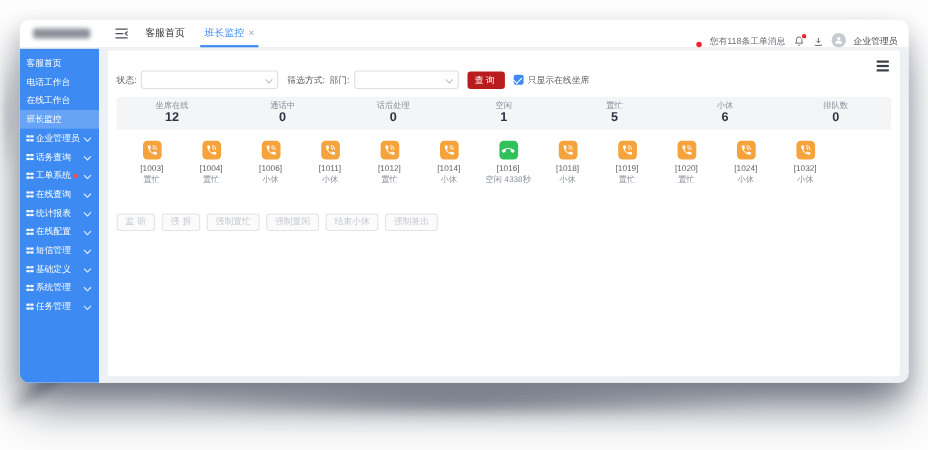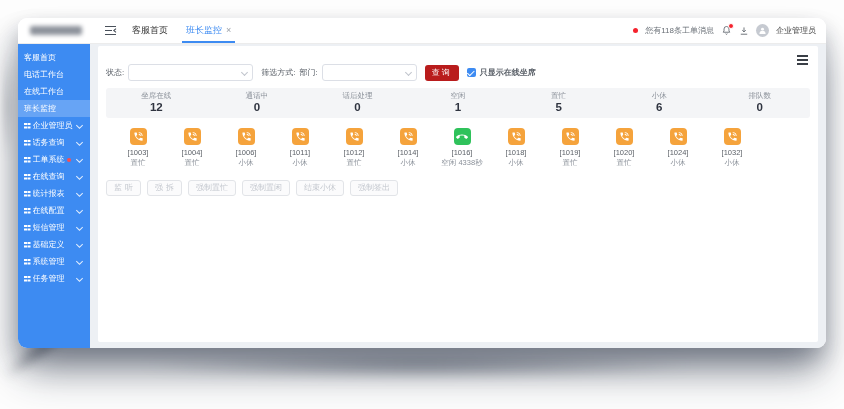--- a/index.html
+++ b/index.html
@@ -17,21 +17,21 @@
           box-shadow:0 28px 42px -6px rgba(25,35,55,.45),0 10px 20px rgba(25,35,55,.20),-8px 18px 30px rgba(25,35,55,.14);}
   
   .topbar{height:25px;display:flex;align-items:center;padding-left:12px;border-bottom:1px solid #ececec;position:relative;background:#fff;}
   .logo-blur{width:52px;height:9px;border-radius:2px;background:#8d929b;filter:blur(2px);flex:0 0 auto;}
   .collapse-ic{margin-left:22px;flex:0 0 auto;display:flex;align-items:center;}
   .window-tabs{display:flex;align-items:stretch;height:100%;margin-left:14px;gap:16px;}
   .wtab{display:flex;align-items:center;font-size:9px;color:#333;position:relative;padding:0 1px;white-space:nowrap;}
   .wtab.active{color:#3d8bf2;}
   .wtab.active::after{content:"";position:absolute;left:-3px;right:-3px;bottom:0;height:2px;background:#3d8bf2;}
   .wtab .close{margin-left:4px;color:#9aa0a8;font-size:9px;line-height:1;}
-  .topbar-right{position:absolute;right:10px;top:0;height:100%;display:flex;align-items:center;gap:7px;}
+  .topbar-right{position:absolute;right:10px;top:0;height:100%;display:flex;align-items:flex-end;gap:7px;}
   .notif-dot{width:5px;height:5px;border-radius:50%;background:#f5222d;}
   .msg-text{font-size:8px;color:#6a7077;white-space:nowrap;}
   .icon-wrap{position:relative;display:flex;align-items:center;}
   .bell-badge{position:absolute;top:-2px;right:-2px;width:4px;height:4px;border-radius:50%;background:#f5222d;border:1px solid #fff;}
   .avatar{width:13px;height:13px;border-radius:50%;background:#c6cad1;display:flex;align-items:center;justify-content:center;overflow:hidden;}
   .user-name{font-size:8px;color:#444;white-space:nowrap;}
   
   .body-row{display:flex;height:304px;}
   .sidebar{width:72px;background:#3d8bf2;padding-top:5px;flex:0 0 auto;}
   .side-item{height:17px;display:flex;align-items:center;color:#fff;font-size:8px;padding:0 5px 0 6px;white-space:nowrap;cursor:default;}
@@ -49,37 +49,37 @@
   
   .panel{flex:1;margin:2px 8px 6px 8px;background:#fff;border-radius:2px;padding:18px 8px;position:relative;}
   .filter-row{display:flex;align-items:center;font-size:8px;color:#5a6068;}
   .f-label{margin-right:4px;white-space:nowrap;}
   .select{height:15px;border:1px solid #dcdfe6;border-radius:3px;background:#fff;display:flex;align-items:center;padding:0 14px 0 5px;position:relative;color:#333;margin-right:8px;}
   .select .chev{position:absolute;right:5px;top:5px;width:4px;height:4px;border-right:1px solid #c0c4cc;border-bottom:1px solid #c0c4cc;transform:rotate(45deg);}
   .sel-status{width:104px;}.sel-method{width:66px;}.sel-dept{width:74px;}
   .search-btn{height:16px;padding:0 7px;background:#b91c1c;color:#fff;border:none;border-radius:3px;font-size:8px;letter-spacing:2px;margin-right:8px;line-height:16px;text-align:center;}
   .checkbox{width:9px;height:9px;border-radius:2px;background:#3d8bf2;position:relative;margin-right:4px;flex:0 0 auto;}
   .checkbox::after{content:"";position:absolute;left:2.5px;top:0.5px;width:3px;height:5.5px;border-right:1.2px solid #fff;border-bottom:1.2px solid #fff;transform:rotate(45deg);}
-  .cb-label{color:#5a6068;font-weight:bold;}
+  .cb-label{color:#5a6068;}
   .list-ic{position:absolute;right:10px;top:9px;width:11px;height:2px;background:#3a3f46;box-shadow:0 4px 0 #3a3f46,0 8px 0 #3a3f46;}
   
   .stats-bar{margin-top:7px;background:#f4f5f7;border-radius:3px;display:flex;padding:3px 0 4px 0;}
   .stat{flex:1;text-align:center;}
   .stat-label{font-size:7.5px;color:#8a9099;line-height:9px;}
   .stat-value{font-size:11.5px;font-weight:bold;color:#2f3440;line-height:13px;margin-top:1px;}
   
   .cards-row{margin-top:10px;display:flex;padding-left:5px;}
   .agent-card{width:54px;text-align:center;flex:0 0 auto;}
   .agent-icon{width:17px;height:17px;border-radius:4px;margin:0 auto;display:flex;align-items:center;justify-content:center;}
   .agent-icon.busy{background:#f5a33c;}
   .agent-icon.idle{background:#2fc25b;}
   .agent-id{font-size:7.5px;color:#5a5f66;margin-top:3px;white-space:nowrap;}
   .agent-status{font-size:7.5px;color:#8a9099;margin-top:1px;white-space:nowrap;}
   
-  .actions-row{margin-top:12px;display:flex;gap:6px;}
+  .actions-row{margin-top:26px;display:flex;gap:6px;}
   .action-btn{border:1px solid #e2e4e8;background:#fbfbfc;color:#c3c7ce;font-size:8px;border-radius:3px;padding:2.5px 7px;line-height:1.1;white-space:nowrap;}
   .action-btn.sp{letter-spacing:3px;padding-right:4px;}
 </style>
 </head>
 <body>
 
 <div class="stage">
   <div class="smudge lt"></div>
   <div class="smudge bl"></div>
   <div class="smudge bc"></div>

